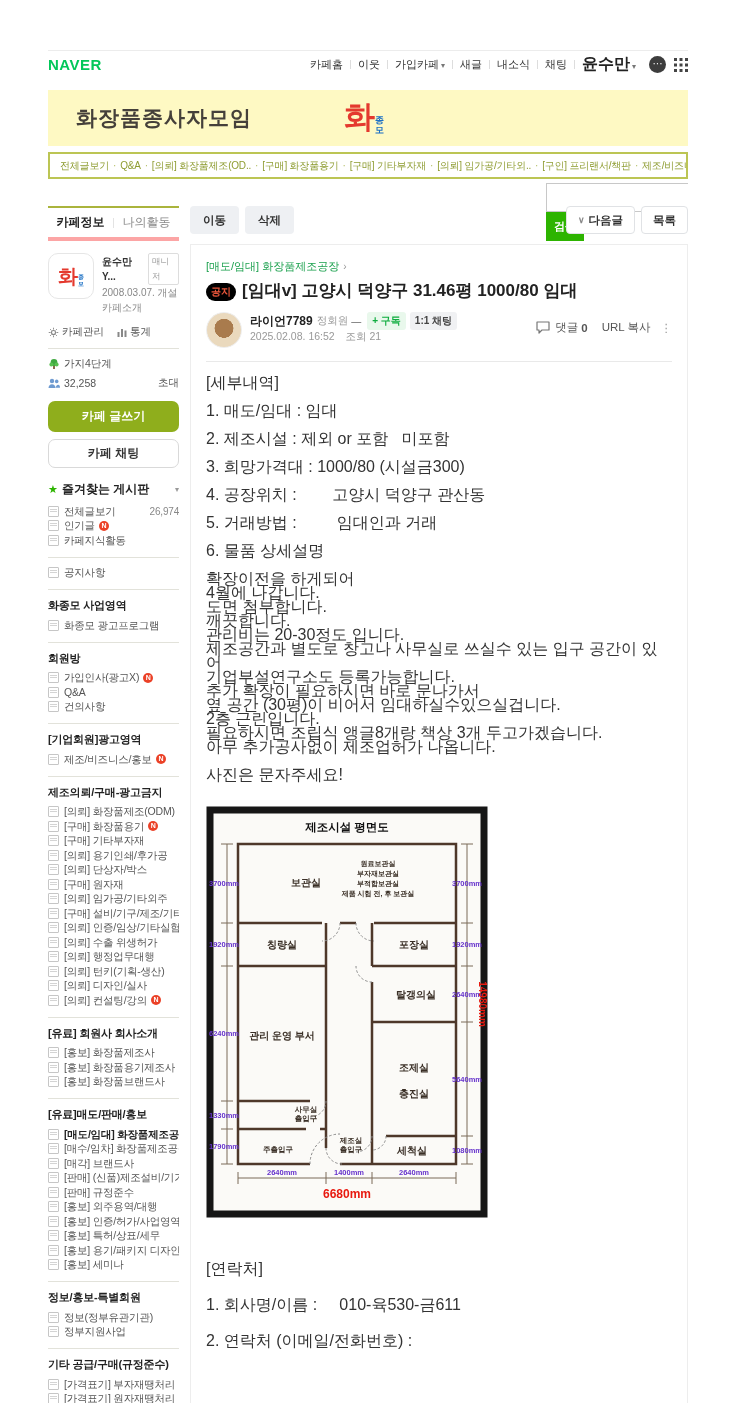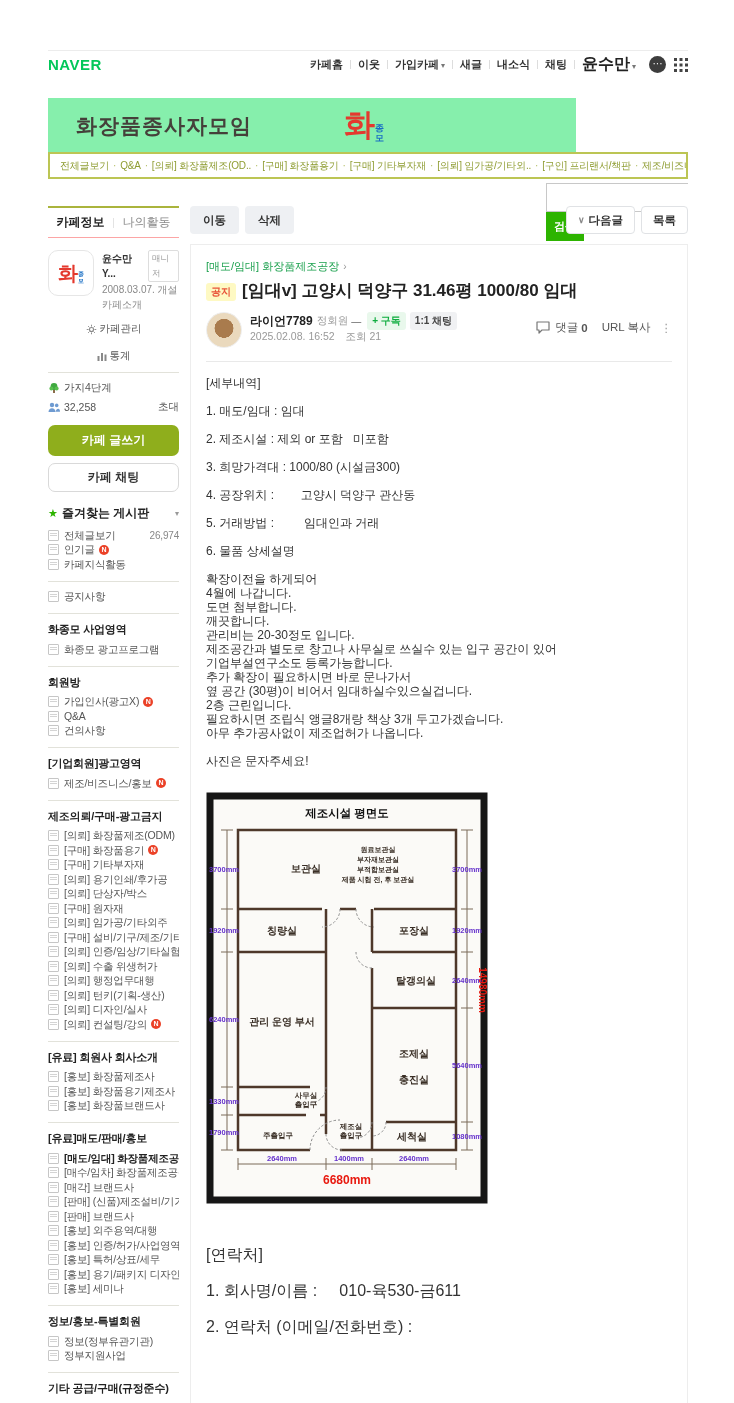--- a/index.html
+++ b/index.html
@@ -2,64 +2,64 @@
 <html><head>
 <meta charset="utf-8">
 <style>
   html,body{margin:0;padding:0;background:#fff;}
   .page{position:relative;width:734px;height:1403px;margin:0 auto;background:#fff;overflow:hidden;
         font-family:"Liberation Sans","DejaVu Sans",sans-serif;color:#222;}
   
   .topbar{position:absolute;left:48px;top:50px;width:640px;height:27px;border-top:1px solid #ececec;
           display:flex;align-items:center;}
   .naver-logo{color:#03c75a;font-weight:bold;font-size:15px;letter-spacing:.5px;cursor:pointer;}
-  .tb-right{margin-left:auto;display:flex;align-items:center;font-size:11px;color:#333;font-weight:bold;}
+  .tb-right{margin-left:auto;display:flex;align-items:center;font-size:11px;color:#333;}
   .tb-link{padding:0 7px;cursor:pointer;white-space:nowrap;}
   .tb-sep{width:1px;height:9px;background:#ddd;}
   .tb-user{font-weight:bold;padding:0 7px;cursor:pointer;white-space:nowrap;}
   .caret{font-size:8px;color:#777;margin-left:2px;}
   .talk-icon{width:17px;height:17px;border-radius:50%;background:#3d3d3d;color:#fff;font-size:10px;
              line-height:15px;text-align:center;margin:0 8px 0 6px;cursor:pointer;}
   .grid-icon{cursor:pointer;display:flex;}
   
-  .banner{position:absolute;left:48px;top:98px;width:528px;height:56px;background:#86efac;}
+  .banner{position:absolute;left:48px;top:90px;width:640px;height:56px;background:#fef9c3;}
   .banner-title{position:absolute;left:28px;top:14px;font-size:21px;font-weight:bold;color:#45403a;letter-spacing:1px;}
   .banner-logo{position:absolute;left:296px;top:8px;display:flex;}
   .logo-main{color:#e4392e;font-size:31px;font-weight:800;line-height:38px;}
   .logo-col{display:flex;flex-direction:column;margin-top:17px;}
   .logo-sub{color:#1a6fc4;font-size:9px;font-weight:bold;line-height:10px;}
   
   .navbar{position:absolute;left:48px;top:152px;width:640px;height:27px;box-sizing:border-box;
           border:2px solid #bcc554;background:#fff;display:flex;align-items:center;padding:0 10px;
           font-size:10px;color:#8e9c31;letter-spacing:-.2px;overflow:hidden;}
   .nav-item{cursor:pointer;white-space:nowrap;}
   .nav-dot{margin:0 4px;color:#b3bd63;}
   
   .search-row{position:absolute;top:183px;right:46px;display:flex;flex-direction:column;}
   .search-input{width:142px;height:29px;border:1px solid #c8c8c8;box-sizing:border-box;border-right:none;
                 padding:0 8px;font-size:12px;outline:none;}
   .search-btn{width:38px;height:29px;background:#2db400;color:#fff;font-weight:bold;font-size:11px;border:none;cursor:pointer;}
   
   .sidebar{position:absolute;left:48px;top:206px;width:131px;}
-  .side-tabs{display:flex;align-items:center;height:29px;border-top:2px solid #aab43c;border-bottom:1px solid #fca5a5;font-size:12px;}
+  .side-tabs{display:flex;align-items:center;height:29px;border-top:2px solid #aab43c;border-bottom:4px solid #fca5a5;font-size:12px;}
   .side-tab{flex:1;text-align:center;color:#888;cursor:pointer;}
   .side-tab.active{font-weight:bold;color:#222;}
   .tab-div{width:1px;height:10px;background:#e3e3e3;}
   .profile{display:flex;margin-top:12px;}
   .cafe-thumb{width:44px;height:44px;border:1px solid #e6e6e6;border-radius:10px;background:#fff;
               display:flex;justify-content:center;align-items:center;flex:none;cursor:pointer;}
   .mini-main{color:#e4392e;font-size:20px;font-weight:800;}
   .mini-col{display:flex;flex-direction:column;margin-top:9px;}
   .mini-sub{color:#1a6fc4;font-size:6px;font-weight:bold;line-height:7px;}
   .p-info{margin-left:8px;font-size:10px;color:#888;line-height:15px;}
   .p-name-row{display:flex;align-items:center;}
   .p-name{font-size:10px;font-weight:bold;color:#333;cursor:pointer;}
   .badge-mgr{border:1px solid #ddd;color:#999;font-size:8.5px;padding:0 3px;border-radius:2px;margin-left:4px;}
   .p-intro{cursor:pointer;}
-  .p-actions{margin-top:10px;display:flex;align-items:center;gap:13px;font-size:10.5px;color:#555;flex-direction:column;}
+  .p-actions{margin-top:10px;display:flex;align-items:center;gap:13px;font-size:10.5px;color:#555;}
   .p-action{display:flex;align-items:center;gap:3px;cursor:pointer;}
   .side-divider{height:1px;background:#e2e2da;margin:9px 0 8px;}
   .level-row,.member-row{display:flex;align-items:center;font-size:10.5px;color:#555;margin-top:5px;gap:4px;}
   .invite{margin-left:auto;cursor:pointer;}
   .btn-write{margin-top:11px;width:100%;height:31px;background:#8fae1c;border:none;border-radius:7px;
              color:#fff;font-weight:bold;font-size:12px;cursor:pointer;}
   .btn-chat{margin-top:7px;width:100%;height:29px;background:#fff;border:1px solid #d9d9d9;border-radius:7px;
             font-weight:bold;font-size:12px;color:#333;cursor:pointer;}
   .fav-header{margin-top:13px;display:flex;align-items:center;font-size:12px;font-weight:bold;color:#222;}
   .star{color:#2db400;font-size:11px;margin-right:4px;}
@@ -80,42 +80,42 @@
   .btn-gray{height:28px;padding:0 13px;background:#eef0f3;border:none;border-radius:4px;font-size:11.5px;
             font-weight:bold;color:#333;margin-right:6px;cursor:pointer;}
   .right-btns{margin-left:auto;display:flex;gap:6px;}
   .btn-outline{height:28px;padding:0 11px;background:#fff;border:1px solid #e0e2e5;border-radius:4px;
                font-size:11.5px;font-weight:bold;color:#333;display:flex;align-items:center;cursor:pointer;}
   .chev{color:#888;margin-right:4px;font-size:9px;}
   .post-card{margin-top:10px;border:1px solid #ededed;padding:14px 15px 24px;box-sizing:border-box;min-height:1200px;background:#fff;}
   .breadcrumb{font-size:11px;color:#1ca14e;display:flex;align-items:center;cursor:pointer;}
   .bc-arrow{color:#999;margin-left:4px;font-size:10px;}
   .title-row{margin-top:6px;display:flex;align-items:flex-start;}
-  .notice-badge{background:#fef9c3;color:#e8553a;font-size:10px;font-weight:bold;padding:2px 5px;border-radius:3px;
+  .notice-badge{background:#000000;color:#e8553a;font-size:10px;font-weight:bold;padding:2px 5px;border-radius:9px;
                 margin:3px 6px 0 0;flex:none;}
   .post-title{font-size:17px;font-weight:bold;color:#222;line-height:22px;}
   .author-row{margin-top:10px;display:flex;align-items:flex-start;}
   .avatar{width:34px;height:34px;border-radius:50%;border:1px solid #eee;flex:none;cursor:pointer;
           background:radial-gradient(circle at 50% 45%,#a97b4d 0 37%,#ead9bd 38%);}
   .a-col{margin-left:8px;}
   .a-line1{display:flex;align-items:center;font-size:12px;}
   .a-name{font-weight:bold;color:#222;cursor:pointer;}
   .a-rank{color:#999;font-size:10.5px;margin-left:4px;}
   .a-dash{color:#666;margin-left:3px;font-size:10px;}
   .badge-sub{margin-left:6px;background:#e9f8ec;color:#0eac3e;font-size:10px;font-weight:bold;padding:2px 5px;border-radius:3px;cursor:pointer;}
   .badge-chat{margin-left:4px;background:#f0f1f3;color:#444;font-size:10px;font-weight:bold;padding:2px 5px;border-radius:3px;cursor:pointer;}
   .a-line2{font-size:10.5px;color:#999;margin-top:0;}
   .a-views{margin-left:8px;}
   .meta-right{margin-left:auto;display:flex;align-items:center;font-size:11.5px;color:#555;margin-top:8px;}
   .cmt-label{margin-left:5px;cursor:pointer;}
   .cmt-count{font-weight:bold;margin-left:3px;}
   .url-copy{margin-left:14px;cursor:pointer;}
   .more-vert{margin-left:10px;color:#999;cursor:pointer;}
   .post-divider{height:1px;background:#e9e9e9;margin:13px 0 0;}
-  .body-block{margin-top:14px;font-size:12px;color:#333;white-space:pre-wrap;line-height:14px;}
+  .body-block{margin-top:14px;font-size:16px;color:#333;white-space:pre-wrap;line-height:14px;}
   .plan-wrap{margin-top:24px;width:282px;cursor:pointer;}
   .contact-block{margin-top:38px;font-size:16px;color:#333;white-space:pre-wrap;line-height:18px;}
   .footer-more{margin-top:30px;display:flex;align-items:center;font-size:12px;color:#333;cursor:pointer;}
   .f-avatar{width:26px;height:26px;border-radius:50%;border:1px solid #eee;flex:none;
             background:radial-gradient(circle at 50% 45%,#a97b4d 0 37%,#ead9bd 38%);}
   .f-text{margin-left:8px;}
   .f-name{font-weight:bold;}
   .f-arrow{color:#999;margin-left:3px;}
   
   .plan-svg text{font-family:"Liberation Sans","DejaVu Sans",sans-serif;}
@@ -418,21 +418,21 @@
         <div class="side-item">
           <span class="bicon"></span>
           <span class="bi-label">[매각] 브랜드사</span>
         </div>
         <div class="side-item">
           <span class="bicon"></span>
           <span class="bi-label">[판매] (신품)제조설비/기기</span>
         </div>
         <div class="side-item">
           <span class="bicon"></span>
-          <span class="bi-label">[판매] 브랜드사</span>
+          <span class="bi-label">[판매] 규정준수</span>
         </div>
         <div class="side-item">
           <span class="bicon"></span>
           <span class="bi-label">[홍보] 외주용역/대행</span>
         </div>
         <div class="side-item">
           <span class="bicon"></span>
           <span class="bi-label">[홍보] 인증/허가/사업영역</span>
         </div>
         <div class="side-item">

